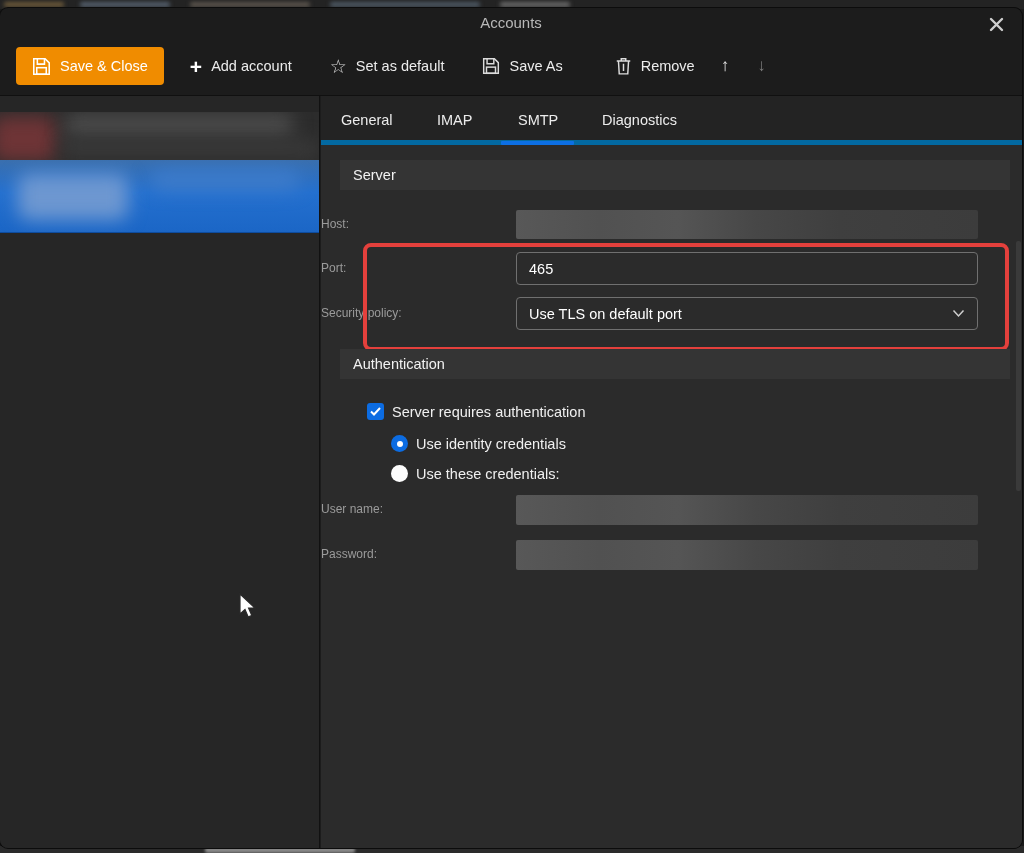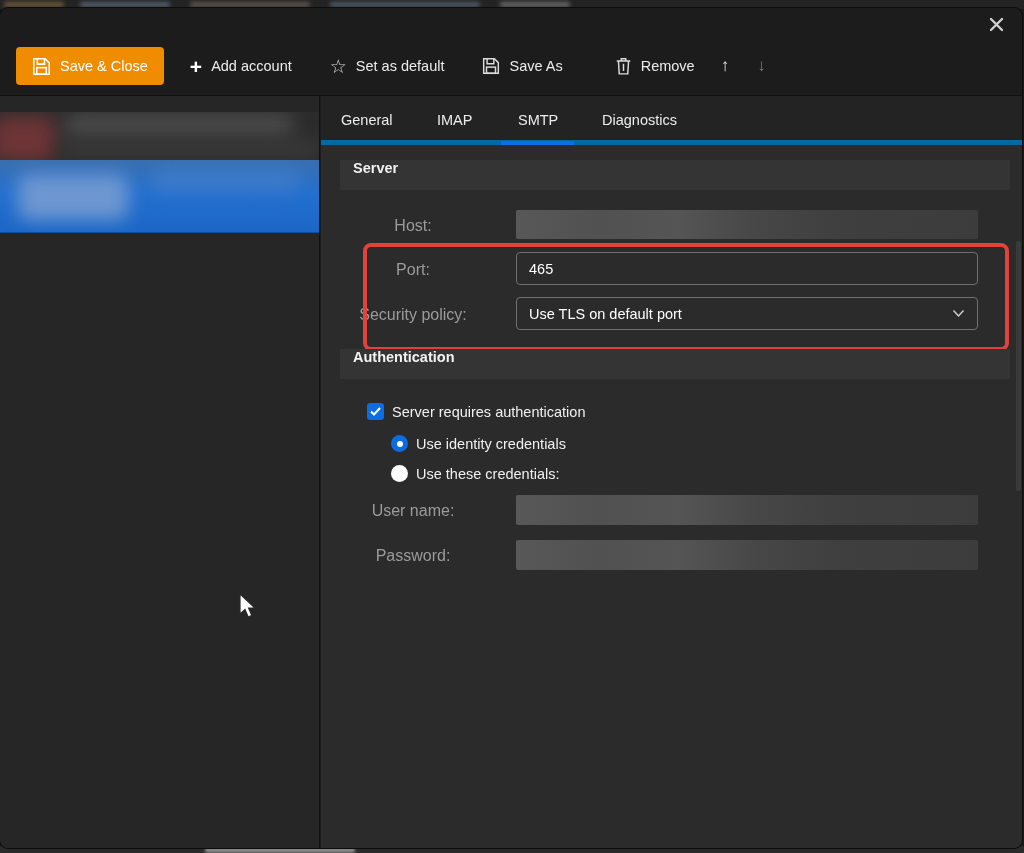--- a/index.html
+++ b/index.html
@@ -36,23 +36,23 @@
   .acct-row.row1 { top:16px; height:49px; background:#2c2c2c; }
   .acct-row.row2 { top:64px; height:73px; background:linear-gradient(180deg,#3a6fae 0%,#2470cf 45%,#1b66c6 100%); border-bottom:1px solid #0e4c9e; }
   .blob { position:absolute; filter:blur(9px); border-radius:10px; }
 
   
   .content { position:absolute; left:321px; top:88px; right:0; bottom:0; background:#2b2b2b; }
   .tabstrip { position:absolute; left:0; top:0; width:100%; height:49px; background:#232323; border-bottom:5px solid #0369a1; }
   .tab { position:absolute; top:0; height:48px; display:flex; align-items:center; color:#ececec; font-size:14.5px; cursor:pointer; }
   .tab-underline { position:absolute; top:45px; height:4px; background:#0c6fe4; border-radius:1px; }
 
-  .section-strip { position:absolute; left:19px; width:670px; height:30px; background:#343434; display:flex; padding-left:13px; color:#f2f2f2; font-size:14.5px; font-weight:bold; }
-
-  .form-label { position:absolute; left:0; width:184px; text-align:center; color:#9b9b9b; font-size:16px; }
+  .section-strip { position:absolute; left:19px; width:670px; height:30px; background:#343434; display:flex; align-items:center; padding-left:13px; color:#f2f2f2; font-size:14.5px; font-weight:normal; }
+
+  .form-label { position:absolute; left:0; width:184px; text-align:left; color:#9b9b9b; font-size:12px; }
   .field-blurred { position:absolute; left:195px; width:462px; border:none; border-radius:2px;
       background:linear-gradient(90deg,#585858 0%,#515151 18%,#555 35%,#474747 52%,#3f3f3f 70%,#3c3c3c 100%); }
   .field-box { position:absolute; left:195px; width:462px; height:33px; background:#2b2b2b; border:1px solid #707070; border-radius:4px; color:#fff; font-size:14.5px; font-family:"Liberation Sans",sans-serif; padding:0 12px; display:flex; align-items:center; }
   input.field-box { display:block; line-height:31px; }
   .select-box { justify-content:space-between; cursor:pointer; }
 
   .red-annotation { position:absolute; left:42px; top:147px; width:646px; height:108px; border:4px solid #e4403c; border-radius:8px; pointer-events:none; }
 
   .check-row { position:absolute; display:flex; align-items:center; gap:8px; color:#f0f0f0; font-size:14.5px; cursor:pointer; }
   .checkbox { width:17px; height:17px; border-radius:3px; background:#0c6ce2; display:flex; align-items:center; justify-content:center; }
@@ -77,20 +77,21 @@
     <span class="frag" style="left:500px;width:70px;background:#6a6a6a;"></span>
   </div>
 
   <div class="bg-bottom">
     <span class="frag" style="left:205px;width:150px;"></span>
   </div>
 
   <div class="dialog">
 
     <div class="titlebar">
+      <div class="title">Accounts</div>
       <div class="close-btn">
         <svg width="15" height="15" viewBox="0 0 15 15">
           <path d="M2 2 L13 13 M13 2 L2 13" stroke="#cfcfcf" stroke-width="2.4" stroke-linecap="round"></path>
         </svg>
       </div>
     </div>
 
     <div class="toolbar">
       <button class="btn-primary">
         <svg width="19" height="19" viewBox="0 0 16 16" fill="none">

